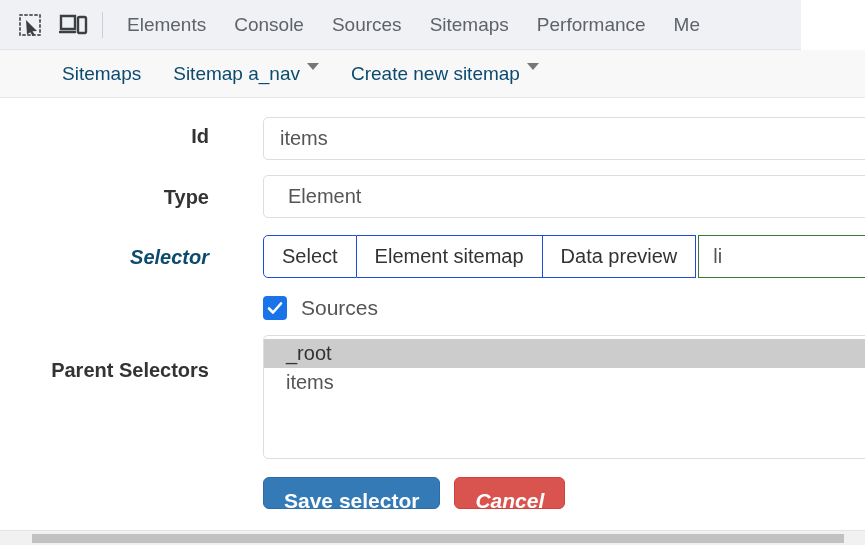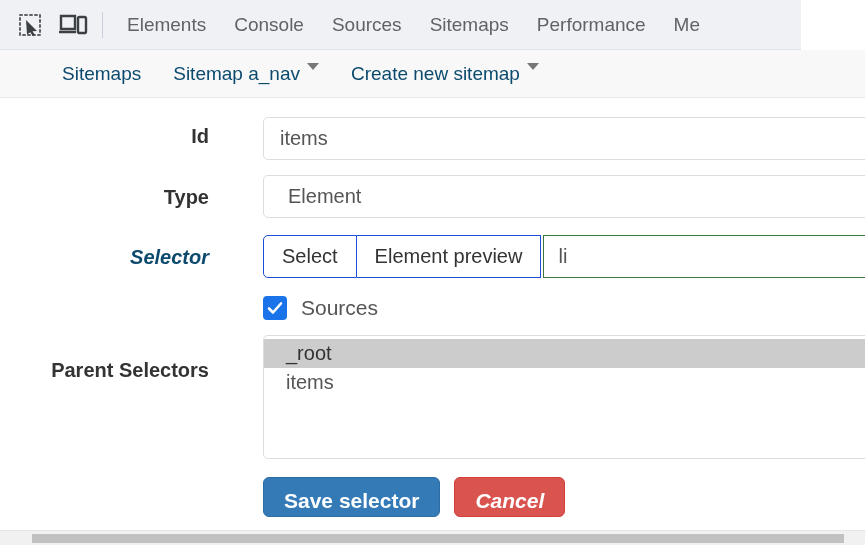--- a/index.html
+++ b/index.html
@@ -230,21 +230,21 @@
   }
   .list-item.selected {
     background: #cccccc;
     color: #333333;
   }
 
   
   .row-buttons { margin-top: 18px; }
   .btn-wrap { display: flex; gap: 14px; }
   .btn {
-    height: 40px;
+    height: 32px;
     border-radius: 6px;
     font-size: 21px;
     font-weight: bold;
     color: #ffffff;
     border: 1px solid transparent;
     padding: 0 20px;
     box-sizing: border-box;
     line-height: 46px;
     white-space: nowrap;
   }
@@ -334,21 +334,22 @@
     <div class="ctl-col">
       <div class="sel-input">Element</div>
     </div>
   </div>
 
   <div class="form-row row-selector">
     <div class="lbl-col green">Selector</div>
     <div class="ctl-col">
       <div class="input-group">
         <div class="ig-btn">Select</div>
-        <div class="ig-btn">Element preview</div>
+        <div class="ig-btn">Element sitemap</div>
+        <div class="ig-btn">Data preview</div>
         <div class="ig-field" placeholder="">li</div>
       </div>
     </div>
   </div>
 
   <div class="form-row row-multiple">
     <div class="lbl-col"></div>
     <div class="ctl-col">
       <div class="chk-wrap">
         <span class="chk-box">

